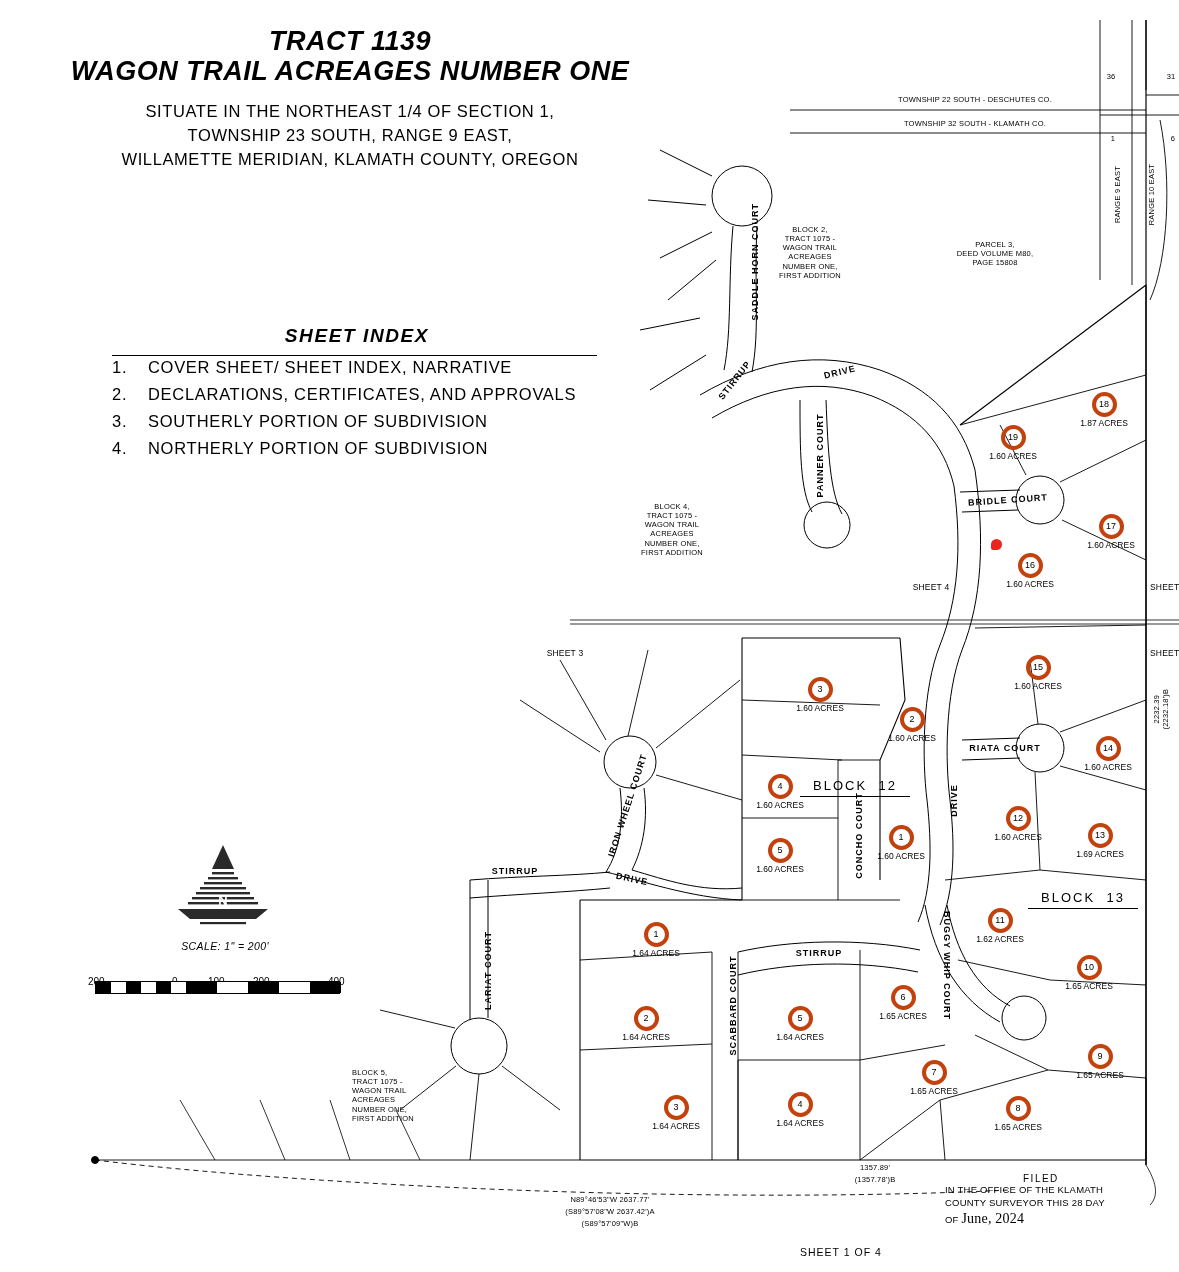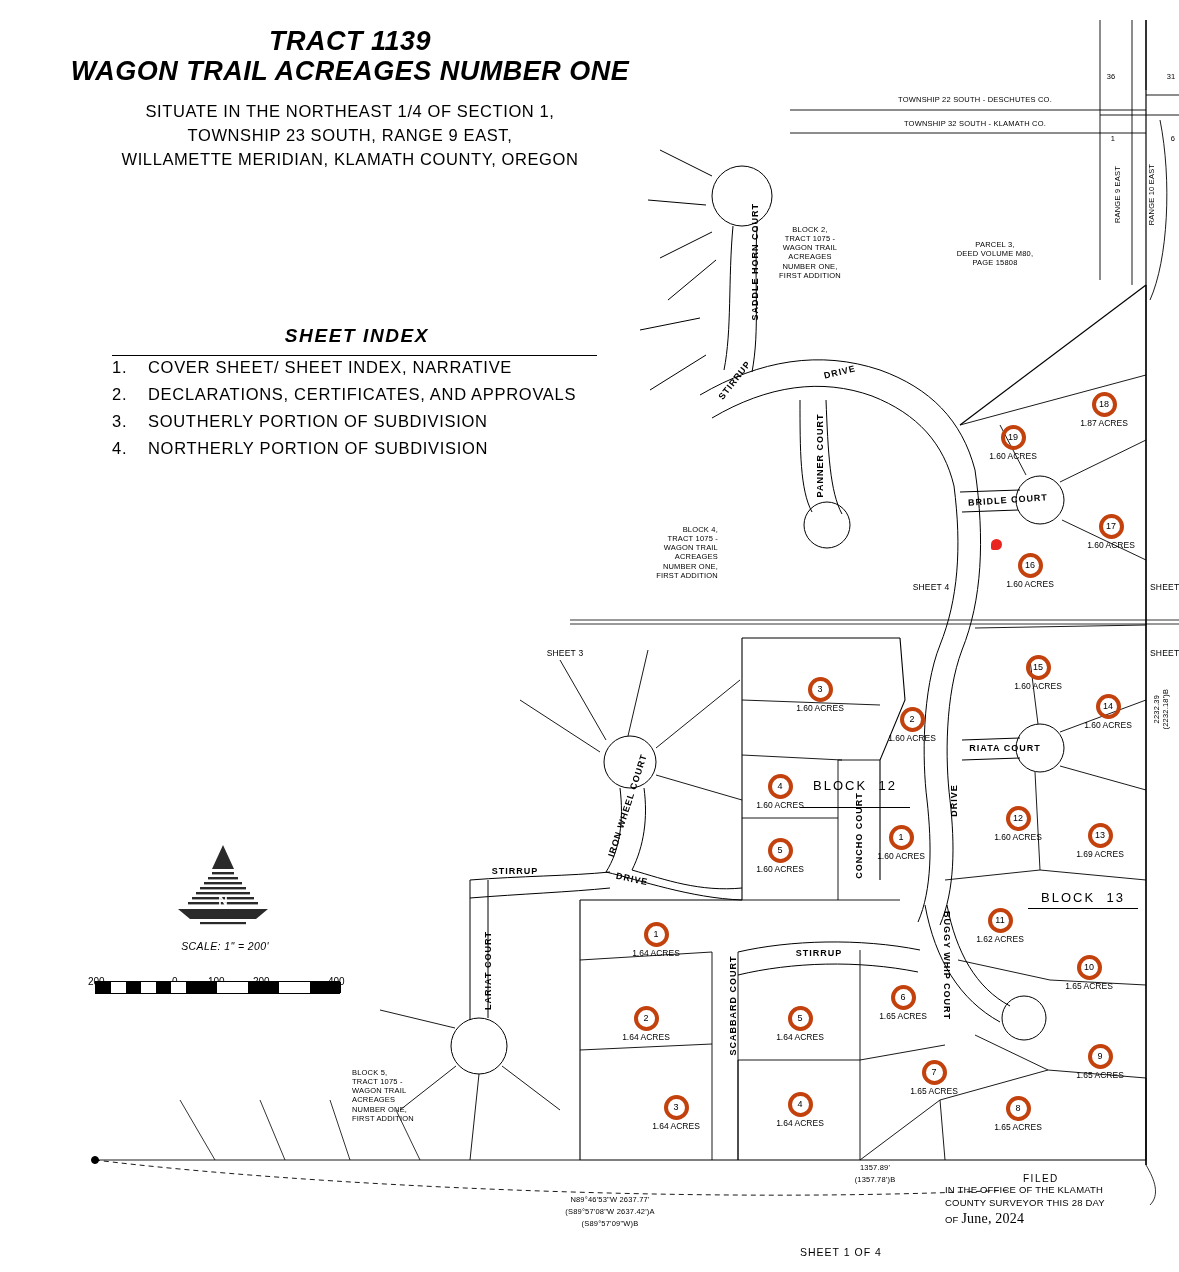--- a/index.html
+++ b/index.html
@@ -397,21 +397,21 @@
   <div class="lbl sm rot90" style="left:1110px;top:190px;width:84px;">RANGE 10 EAST</div>
   <div class="lbl sm" style="left:930px;top:240px;width:130px;">PARCEL 3,
 DEED VOLUME M80,
 PAGE 15808</div>
   <div class="lbl sm" style="left:764px;top:225px;width:92px;">BLOCK 2,
 TRACT 1075 -
 WAGON TRAIL
 ACREAGES
 NUMBER ONE,
 FIRST ADDITION</div>
-  <div class="lbl sm" style="left:626px;top:525px;width:92px;text-align:right;">BLOCK 4,
+  <div class="lbl sm" style="left:626px;top:502px;width:92px;text-align:center;">BLOCK 4,
 TRACT 1075 -
 WAGON TRAIL
 ACREAGES
 NUMBER ONE,
 FIRST ADDITION</div>
   <div class="lbl sm" style="left:352px;top:1068px;width:92px;text-align:left;">BLOCK 5,
 TRACT 1075 -
 WAGON TRAIL
 ACREAGES
 NUMBER ONE,
@@ -437,21 +437,21 @@
   <div class="lbl rd" style="left:568px;top:800px;width:120px;transform:rotate(-72deg);">IRON WHEEL COURT</div>
   <div class="lbl rd" style="left:484px;top:866px;width:62px;">STIRRUP</div>
   <div class="lbl rd" style="left:606px;top:874px;width:52px;transform:rotate(12deg);">DRIVE</div>
   <div class="lbl rd rot90" style="left:930px;top:795px;width:48px;">DRIVE</div>
   <div class="lbl rd rot90" style="left:808px;top:830px;width:102px;">CONCHO COURT</div>
   <div class="lbl rd rot90" style="left:442px;top:965px;width:92px;">LARIAT COURT</div>
   <div class="lbl rd rot90" style="left:678px;top:1000px;width:110px;">SCABBARD COURT</div>
   <div class="lbl rd" style="left:786px;top:948px;width:66px;">STIRRUP</div>
   <div class="lbl rd rotn90" style="left:888px;top:960px;width:118px;">BUGGY WHIP COURT</div>
 
-  <div class="lbl blk" style="left:800px;top:778px;width:110px;border-bottom:1.4px solid #000;padding-bottom:13px;">BLOCK  12</div>
+  <div class="lbl blk" style="left:800px;top:778px;width:110px;border-bottom:1.4px solid #000;padding-bottom:2px;">BLOCK  12</div>
   <div class="lbl blk" style="left:1028px;top:890px;width:110px;border-bottom:1.4px solid #000;padding-bottom:2px;">BLOCK  13</div>
 
   <div class="lot" style="left:1069px;top:392px;width:70px;">
     <span class="badge">18</span>
     <span class="acres">1.87 ACRES</span>
   </div>
   <div class="lot" style="left:978px;top:425px;width:70px;">
     <span class="badge">19</span>
     <span class="acres">1.60 ACRES</span>
   </div>
@@ -460,21 +460,21 @@
     <span class="acres">1.60 ACRES</span>
   </div>
   <div class="lot" style="left:995px;top:553px;width:70px;">
     <span class="badge">16</span>
     <span class="acres">1.60 ACRES</span>
   </div>
   <div class="lot" style="left:1003px;top:655px;width:70px;">
     <span class="badge">15</span>
     <span class="acres">1.60 ACRES</span>
   </div>
-  <div class="lot" style="left:1073px;top:694px;width:70px;">
+  <div class="lot" style="left:1073px;top:736px;width:70px;">
     <span class="badge">14</span>
     <span class="acres">1.60 ACRES</span>
   </div>
   <div class="lot" style="left:785px;top:677px;width:70px;">
     <span class="badge">3</span>
     <span class="acres">1.60 ACRES</span>
   </div>
   <div class="lot" style="left:877px;top:707px;width:70px;">
     <span class="badge">2</span>
     <span class="acres">1.60 ACRES</span>

